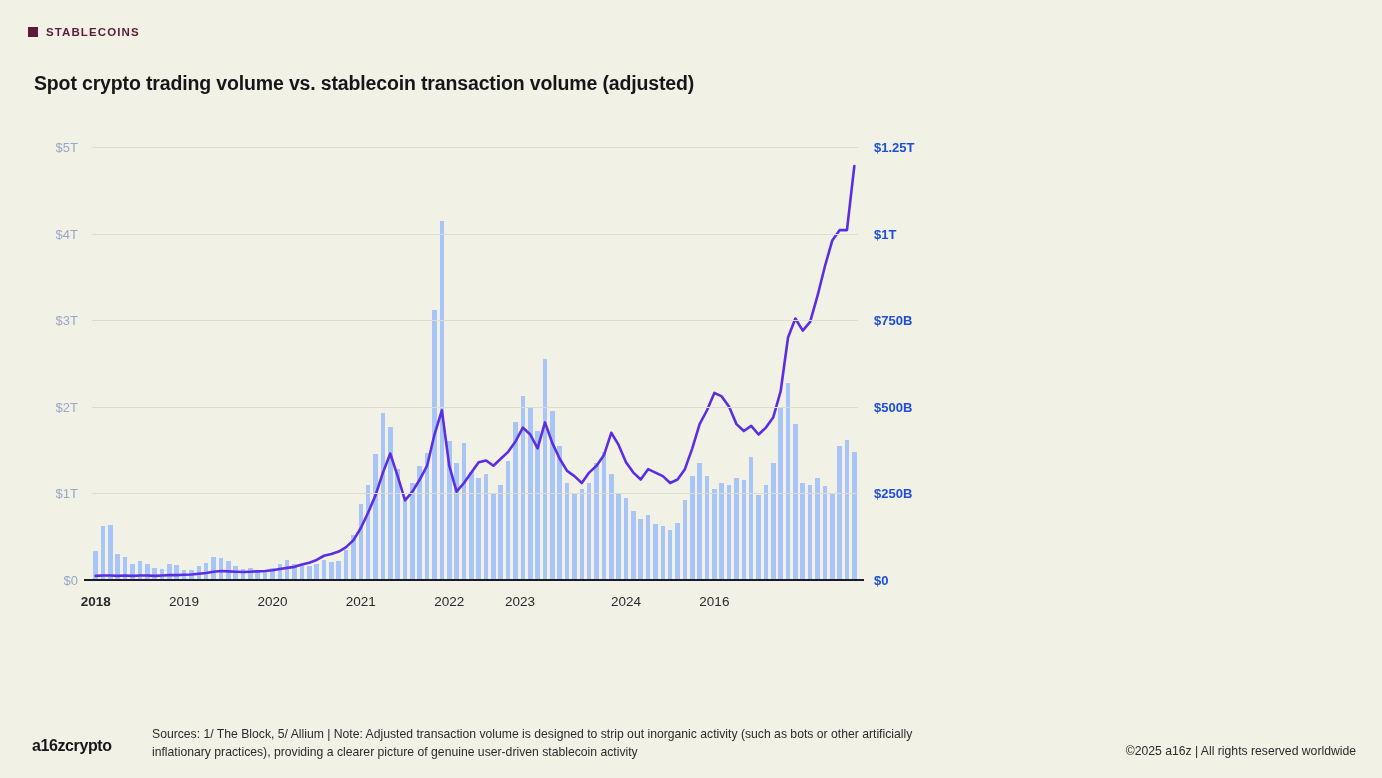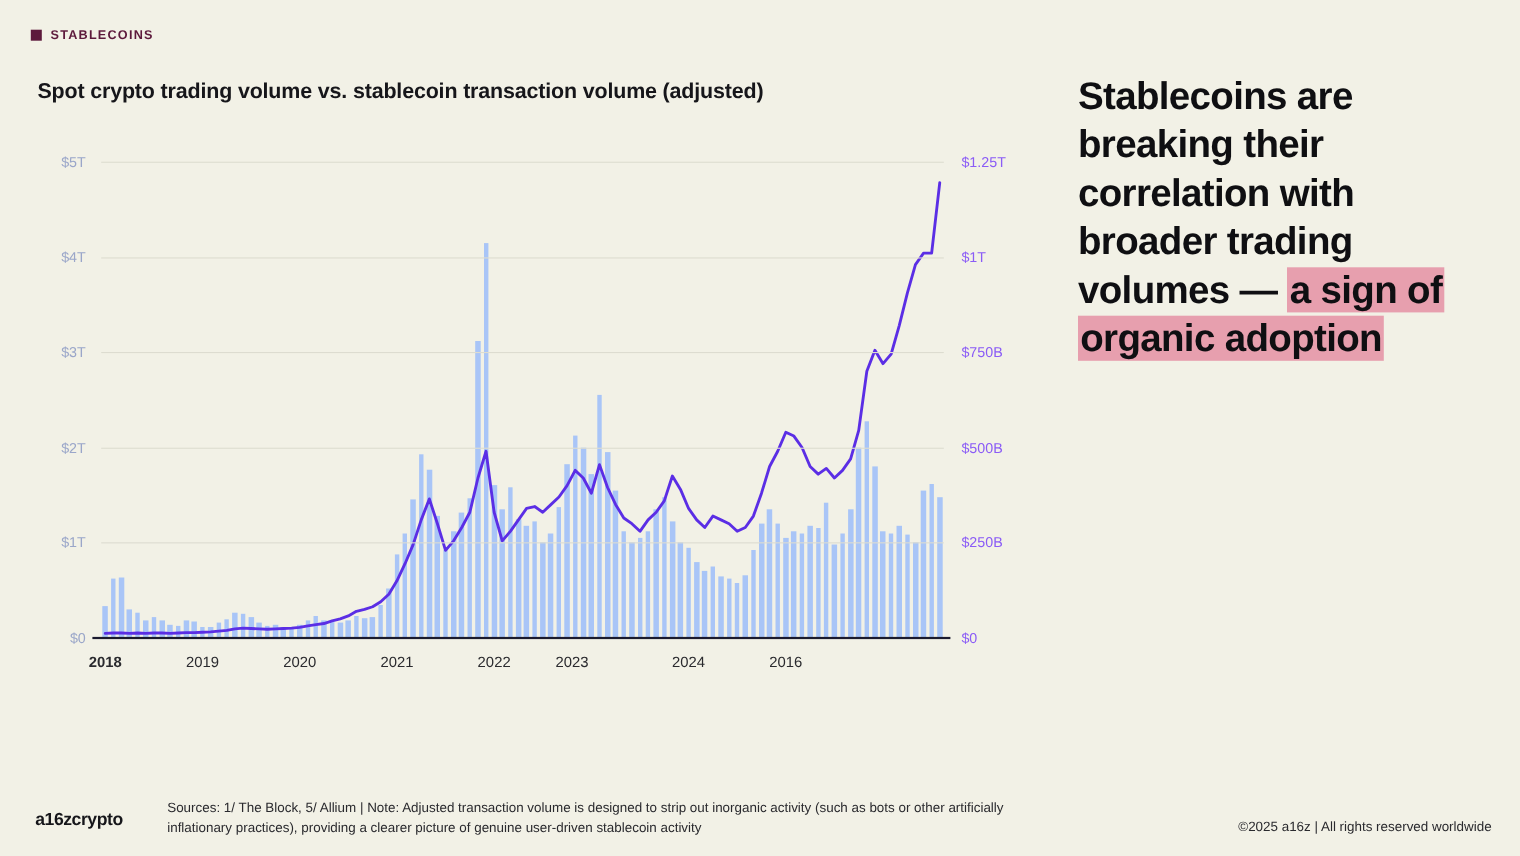--- a/index.html
+++ b/index.html
@@ -31,22 +31,22 @@
   .gridline { position: absolute; left: 0; width: 100%; height: 1px; background: #dddcd0; }
   .baseline { position: absolute; left: -8px; width: 780px; height: 2.5px; background: #1a1a2e; bottom: -1px; }
 
   .ytick-left {
     position: absolute; right: 100%; margin-right: 14px;
     font-size: 13px; color: #9aa6c9; white-space: nowrap;
     transform: translateY(-50%); font-weight: 500;
   }
   .ytick-right {
     position: absolute; left: 100%; margin-left: 16px;
-    font-size: 13px; color: #8b5cf6; white-space: nowrap;
-    transform: translateY(-50%); font-weight: 400;
+    font-size: 13px; color: #1d4ed8; white-space: nowrap;
+    transform: translateY(-50%); font-weight: 700;
   }
   .xtick {
     position: absolute; top: 100%; margin-top: 14px;
     font-size: 13.5px; color: #2a2a2e; transform: translateX(-50%); font-weight: 500;
   }
 
   .bars { position: absolute; left: 0; top: 0; width: 100%; height: 100%; }
   .bar { position: absolute; bottom: 0; background: #a9c5f7; }
 
   .lineSvg { position: absolute; left: 0; top: 0; width: 100%; height: 100%; overflow: visible; }
@@ -226,21 +226,18 @@
         <div class="xtick" style="left: 180.452px;">2020</div>
         <div class="xtick" style="left: 268.837px;">2021</div>
         <div class="xtick" style="left: 357.221px;">2022</div>
         <div class="xtick" style="left: 428px;">2023</div>
         <div class="xtick" style="left: 533.99px;">2024</div>
         <div class="xtick" style="left: 622.375px;">2016</div>
       </div>
   </div>
 
 
-  <div class="headline">
-    <span>Stablecoins are breaking their correlation with broader trading volumes — </span><span class="hl">a sign of organic adoption</span>
-  </div>
 
   <div class="footer-logo">a16zcrypto</div>
   <div class="footer-note">Sources: 1/ The Block, 5/ Allium  |  Note: Adjusted transaction volume is designed to strip out inorganic activity (such as bots or other artificially inflationary practices), providing a clearer picture of genuine user-driven stablecoin activity</div>
   <div class="footer-copy">©2025 a16z | All rights reserved worldwide</div>
 
 </div>
 
 </body></html>

